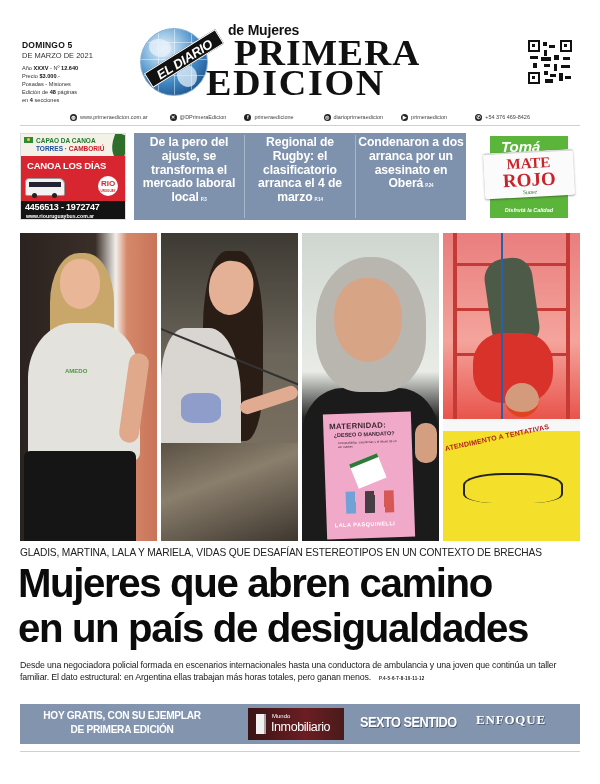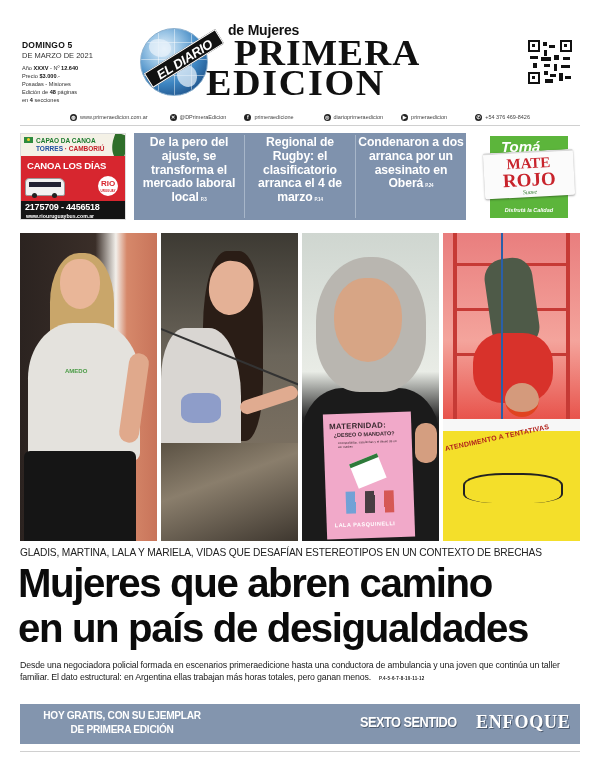--- a/index.html
+++ b/index.html
@@ -139,21 +139,21 @@
   .lede .pages { font-size: 4.5px; font-weight: bold; margin-left: 8px; letter-spacing: 0.2px; }
 
   
   .promo { position: absolute; left: 20px; top: 704px; width: 560px; height: 40px; background: #8395ae; }
   .promo .gratis { position: absolute; left: 2px; top: 4px; width: 200px; text-align: center; color: #fff; font-weight: bold; font-size: 11px; line-height: 14px; letter-spacing: -0.3px; transform: scaleX(0.92); }
   .promo .mundo { position: absolute; left: 228px; top: 4px; width: 96px; height: 32px; background: linear-gradient(90deg, #3a1416, #6b1e22 60%, #4a1a1b); }
   .promo .door { position: absolute; left: 8px; top: 6px; width: 10px; height: 20px; background: #f1f1f1; border-right: 2px solid #aaa; }
   .promo .mundo .m1 { position: absolute; left: 24px; top: 5px; font-size: 6px; color: #fff; }
   .promo .mundo .m2 { position: absolute; left: 23px; top: 12px; font-size: 12.5px; color: #fff; letter-spacing: -0.4px; }
   .promo .sexto { position: absolute; left: 340px; top: 9px; font-size: 15px; font-weight: bold; color: #fff; letter-spacing: -0.6px; transform: scaleX(0.85); transform-origin: left; text-shadow: 1px 1px 0 #4e5c70; }
-  .promo .enfoque { position: absolute; left: 456px; top: 8px; font-family: "Liberation Serif", serif; font-weight: bold; font-size: 18px; color: #fff; letter-spacing: 0.8px; text-shadow: 1px 1px 0 #4e5c70; }
+  .promo .enfoque { position: absolute; left: 456px; top: 8px; font-family: "Liberation Serif", serif; font-weight: bold; font-size: 13px; color: #fff; letter-spacing: 0.8px; text-shadow: 1px 1px 0 #4e5c70; }
 </style>
 </head>
 <body>
 
 <div class="masthead">
   <div class="dateblock">
     <div class="day">DOMINGO 5</div>
     <div class="date">DE MARZO DE 2021</div>
     <div class="meta">
       <div><span>Año</span> <b>XXXV</b> <span>- Nº</span> <b>12.640</b></div>
@@ -236,21 +236,21 @@
   <div class="top"></div>
   <div class="flag"></div>
   <div class="l1">CAPAO DA CANOA</div>
   <div class="l2"><span>TORRES</span> <b>· CAMBORIÚ</b></div>
   <div class="leaf"></div>
   <div class="red"></div>
   <div class="todos">CANOA LOS DÍAS</div>
   <div class="bus"></div>
   <div class="rio"><span>RIO</span><small>URUGUAY</small></div>
   <div class="black"></div>
-  <div class="phone">2175709 - 4456518</div>
+  <div class="phone">4456513 - 1972747</div>
   <div class="url">www.riouruguaybus.com.ar</div>
 </div>
 
 <div class="teasers">
   <div class="teaser">
     <span>De la pero del ajuste, se transforma el mercado laboral local</span><span class="pg">P.3</span>
   </div>
   <div class="teaser">
     <span>Regional de Rugby: el clasificatorio arranca el 4 de marzo</span><span class="pg">P.14</span>
   </div>
@@ -318,24 +318,29 @@
     <div class="hands"></div>
   </div>
 </div>
 
 <div class="kicker">GLADIS, MARTINA, LALA Y MARIELA, VIDAS QUE DESAFÍAN ESTEREOTIPOS EN UN CONTEXTO DE BRECHAS</div>
 <h1 class="headline">
   <div>Mujeres que abren camino</div>
   <div>en un país de desigualdades</div>
 </h1>
 <p class="lede">
-  <span>Desde una negociadora policial formada en escenarios primeraedicione hasta una conductora de ambulancia y una joven que continúa un taller familiar. El dato estructural: en Argentina ellas trabajan más horas totales, pero ganan menos.</span><span class="pages">P.4-5-6-7-8-10-11-12</span>
+  <span>Desde una negociadora policial formada en escenarios internacionales hasta una conductora de ambulancia y una joven que continúa un taller familiar. El dato estructural: en Argentina ellas trabajan más horas totales, pero ganan menos.</span><span class="pages">P.4-5-6-7-8-10-11-12</span>
 </p>
 
 <div class="promo">
   <div class="gratis">
     <div>HOY GRATIS, CON SU EJEMPLAR</div>
     <div>DE PRIMERA EDICIÓN</div>
   </div>
+  <div class="mundo">
+    <div class="door"></div>
+    <div class="m1">Mundo</div>
+    <div class="m2">Inmobiliario</div>
+  </div>
   <div class="sexto">SEXTO SENTIDO</div>
   <div class="enfoque">ENFOQUE</div>
 </div>
 <div class="rule" style="top:751px"></div>
 
 </body></html>

